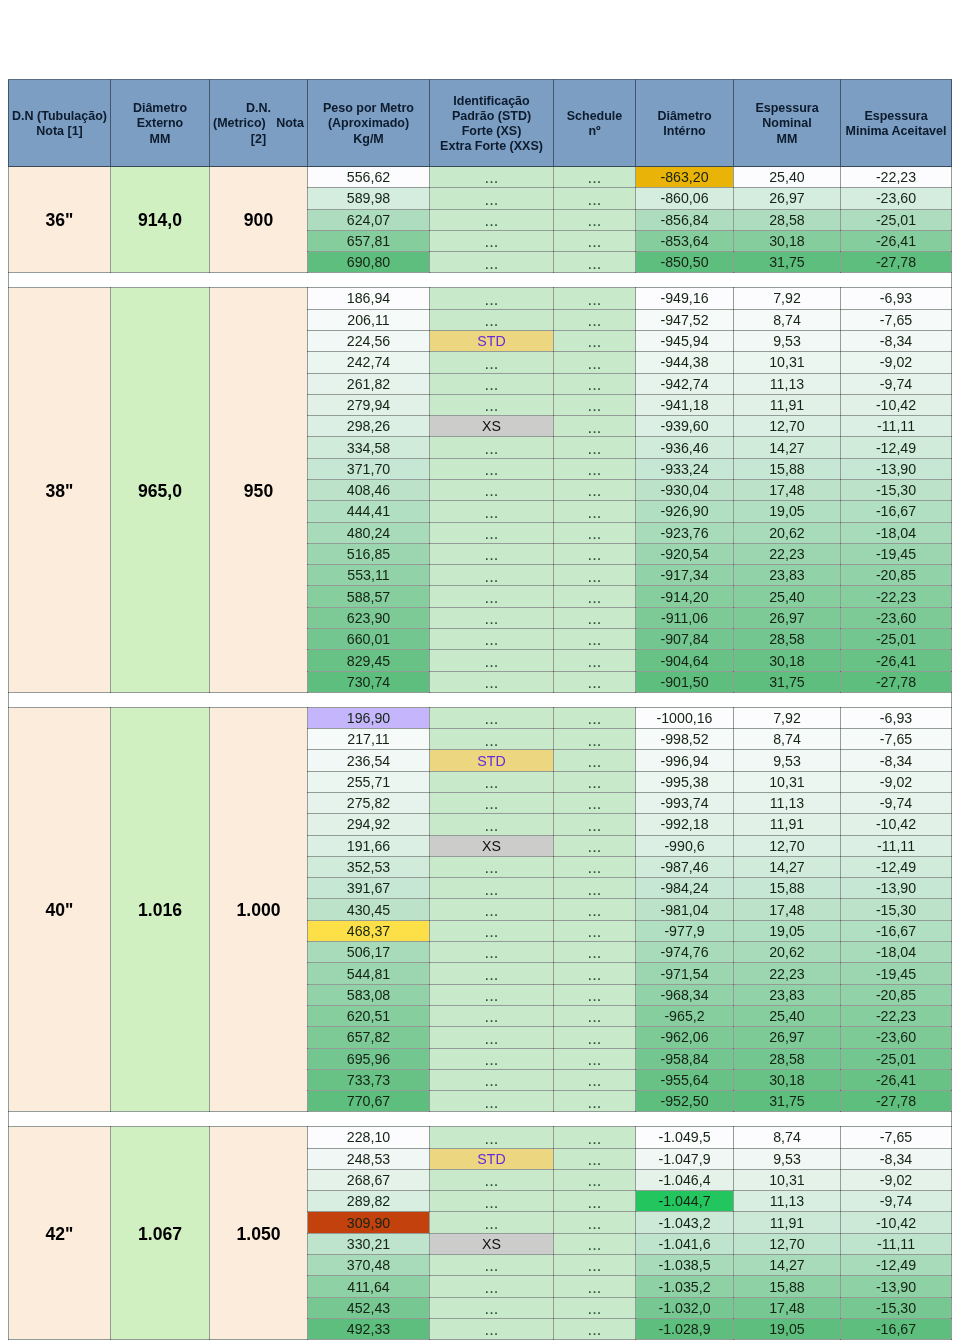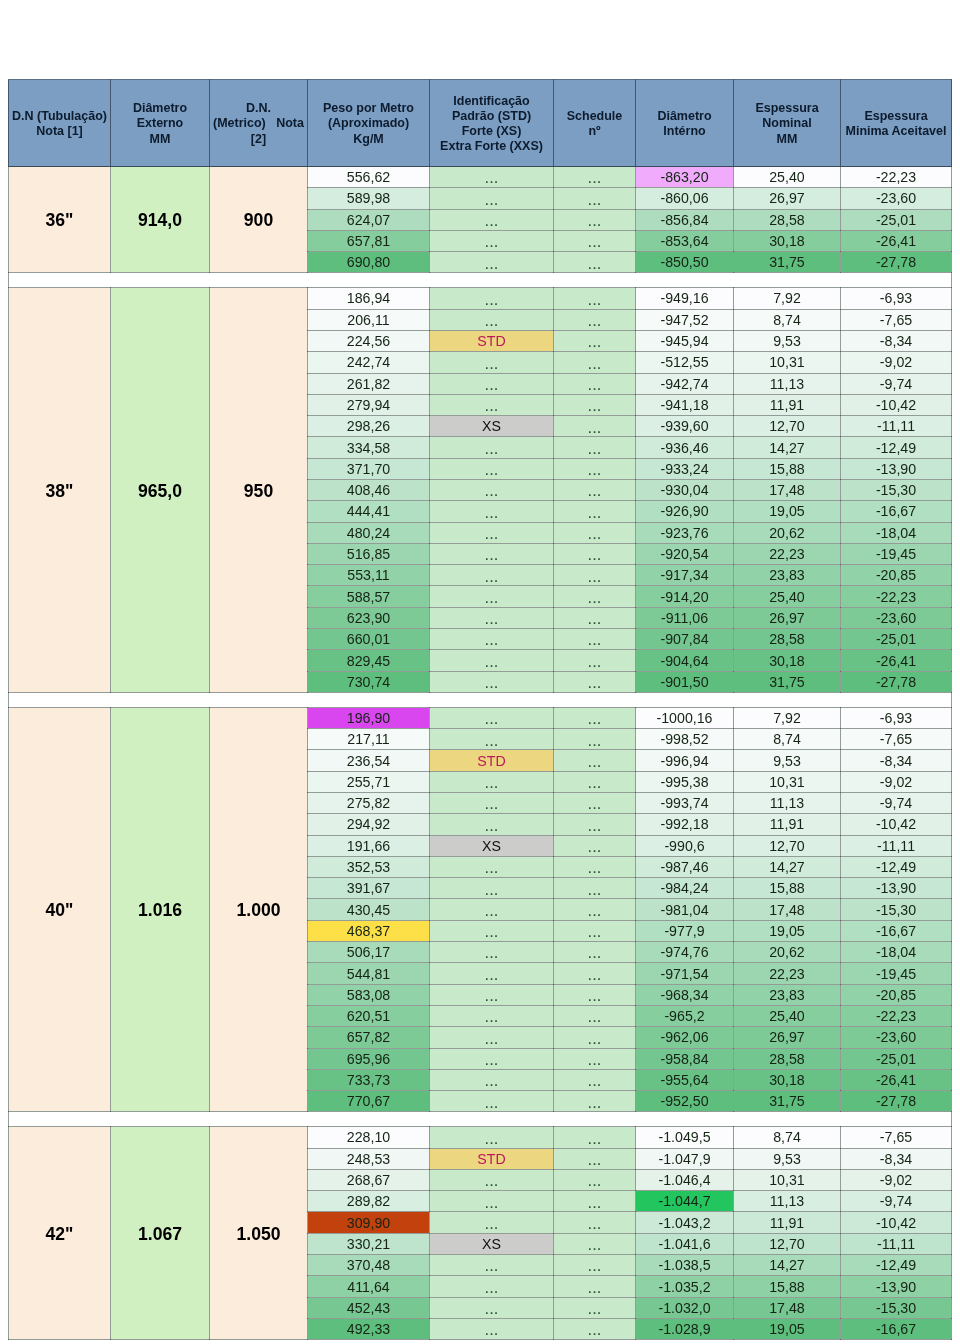--- a/index.html
+++ b/index.html
@@ -43,21 +43,21 @@
   tbody tr{height:21.3px;}
   #tbl td.dn,#tbl td.od,#tbl td.dnm{font-weight:bold;font-size:17.6px;color:#000;
        padding-top:2px;}
   #tbl td.dn{background:#fcecdc;}
   #tbl td.od{background:#d1f0c2;}
   #tbl td.dnm{background:#fcecdc;}
   #tbl td.num{font-size:14.2px;color:#152415;}
   #tbl td.ident,#tbl td.sch{background:#c9e9cb;font-size:14.2px;color:#152415;}
   #tbl td.dots{font-size:16.5px;color:#2a5138;line-height:1;
        padding-top:1px;vertical-align:middle;}
-  #tbl td.std{background:#edd680;color:#be185d;}
+  #tbl td.std{background:#edd680;color:#6d28d9;}
   #tbl td.xs{background:#ccccca;color:#101010;}
   tr.spacer{height:13.85px;}
   tr.spacer td{background:#ffffff;height:13.85px;padding:0;line-height:0;
        border-left:1px solid #808080;
        border-right:1px solid #808080;border-top:1px solid #808080;
        border-bottom:1px solid #808080;}
 </style>
 </head>
 <body>
 
@@ -104,21 +104,21 @@
       </tr>
     </thead>
     <tbody>
         <tr>
           <td class="dn" rowspan="5">36"</td>
           <td class="od" rowspan="5">914,0</td>
           <td class="dnm" rowspan="5">900</td>
           <td class="num" style="background:#fcfcfe">556,62</td>
           <td class="ident dots">...</td>
           <td class="sch dots">...</td>
-          <td class="num" style="background:#f0abfc">-863,20</td>
+          <td class="num" style="background:#eab308">-863,20</td>
           <td class="num" style="background:#fcfcfe">25,40</td>
           <td class="num" style="background:#fcfcfe">-22,23</td>
         </tr>
         <tr>
           <td class="num" style="background:#d5edde">589,98</td>
           <td class="ident dots">...</td>
           <td class="sch dots">...</td>
           <td class="num" style="background:#d5edde">-860,06</td>
           <td class="num" style="background:#d5edde">26,97</td>
           <td class="num" style="background:#d5edde">-23,60</td>
@@ -174,21 +174,21 @@
           <td class="ident std">STD</td>
           <td class="sch dots">...</td>
           <td class="num" style="background:#f1f8f5">-945,94</td>
           <td class="num" style="background:#f1f8f5">9,53</td>
           <td class="num" style="background:#f1f8f5">-8,34</td>
         </tr>
         <tr>
           <td class="num" style="background:#ecf6f1">242,74</td>
           <td class="ident dots">...</td>
           <td class="sch dots">...</td>
-          <td class="num" style="background:#ecf6f1">-512,55</td>
+          <td class="num" style="background:#ecf6f1">-944,38</td>
           <td class="num" style="background:#ecf6f1">10,31</td>
           <td class="num" style="background:#ecf6f1">-9,02</td>
         </tr>
         <tr>
           <td class="num" style="background:#e6f3ec">261,82</td>
           <td class="ident dots">...</td>
           <td class="sch dots">...</td>
           <td class="num" style="background:#e6f3ec">-942,74</td>
           <td class="num" style="background:#e6f3ec">11,13</td>
           <td class="num" style="background:#e6f3ec">-9,74</td>
@@ -305,21 +305,21 @@
           <td class="num" style="background:#5ebe7e">31,75</td>
           <td class="num" style="background:#5ebe7e">-27,78</td>
         </tr>
         <tr class="spacer">
           <td colspan="9"></td>
         </tr>
         <tr>
           <td class="dn" rowspan="19">40"</td>
           <td class="od" rowspan="19">1.016</td>
           <td class="dnm" rowspan="19">1.000</td>
-          <td class="num" style="background:#d946ef">196,90</td>
+          <td class="num" style="background:#c4b5fd">196,90</td>
           <td class="ident dots">...</td>
           <td class="sch dots">...</td>
           <td class="num" style="background:#fcfcfe">-1000,16</td>
           <td class="num" style="background:#fcfcfe">7,92</td>
           <td class="num" style="background:#fcfcfe">-6,93</td>
         </tr>
         <tr>
           <td class="num" style="background:#f6faf9">217,11</td>
           <td class="ident dots">...</td>
           <td class="sch dots">...</td>

